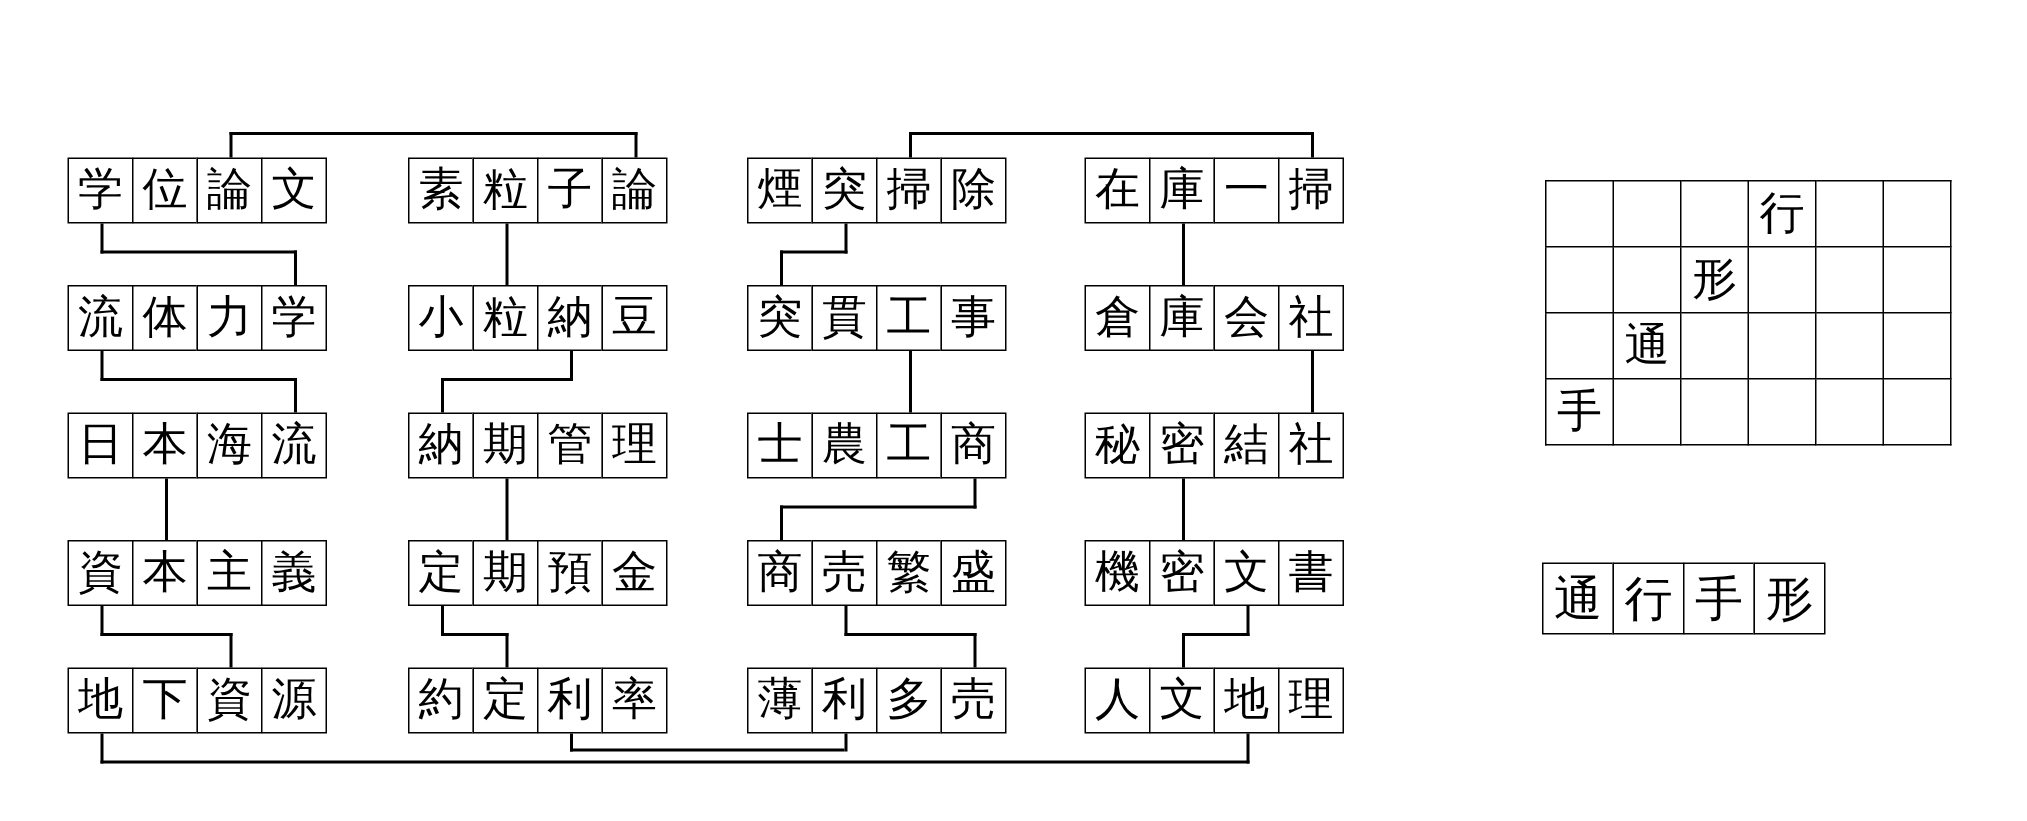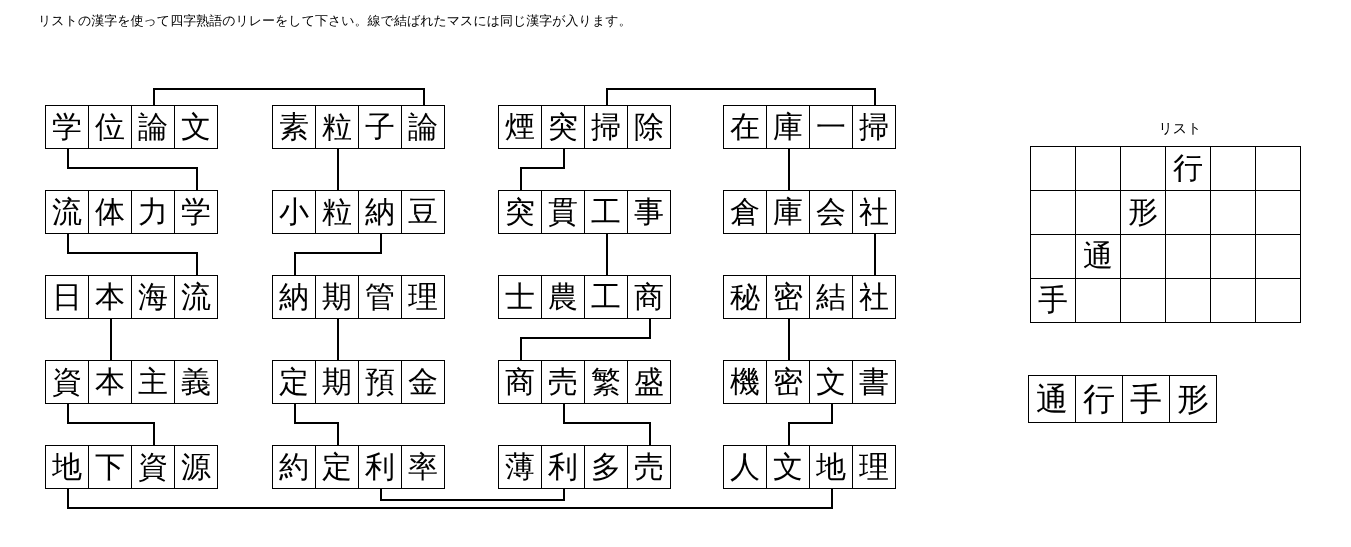--- a/index.html
+++ b/index.html
@@ -52,21 +52,20 @@
     font-size:30px;
     padding:0;
   }
   #answer{position:absolute;left:1028px;top:375px;display:flex;}
   #answer .cell{width:48px;height:48px;font-size:32px;}
 </style>
 </head>
 <body>
 
 <div class="instructions">
-  <p class="first">リストの漢字を使って四字熟語のリレーをして下さい。線で結ばれたマスには同じ漢字が入ります。</p>
 </div>
 
 <div id="puzzle">
 
   <div class="col col0">
     <div class="word" style="top:0px;left:0px;">
       <div class="cell">学</div>
       <div class="cell">位</div>
       <div class="cell">論</div>
       <div class="cell">文</div>
@@ -257,21 +256,20 @@
   <div class="ln lnv" style="left:67px;top:384px;height:20px;"></div>
   <div class="ln lnh" style="left:67px;top:402px;width:766px;"></div>
   <div class="ln lnv" style="left:831px;top:384px;height:20px;"></div>
 
   <div class="ln lnv" style="left:380px;top:384px;height:12px;"></div>
   <div class="ln lnh" style="left:380px;top:394px;width:183px;"></div>
   <div class="ln lnv" style="left:563px;top:384px;height:12px;"></div>
 </div>
 
 <div id="listarea">
-  <div id="list-title">リスト</div>
   <table class="grid">
     <tbody>
         <tr>
       <td></td>
       <td></td>
       <td></td>
       <td>行</td>
       <td></td>
       <td></td>
     </tr>

